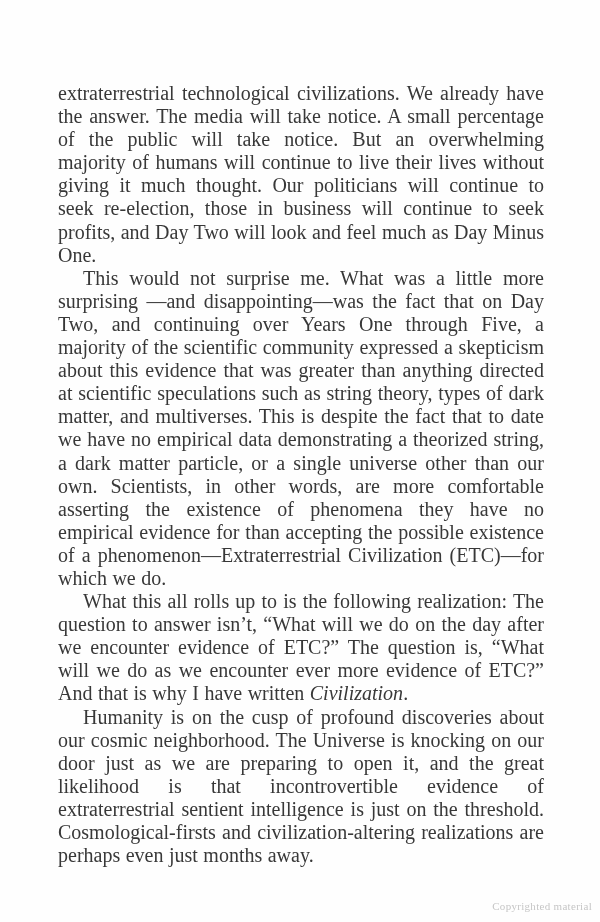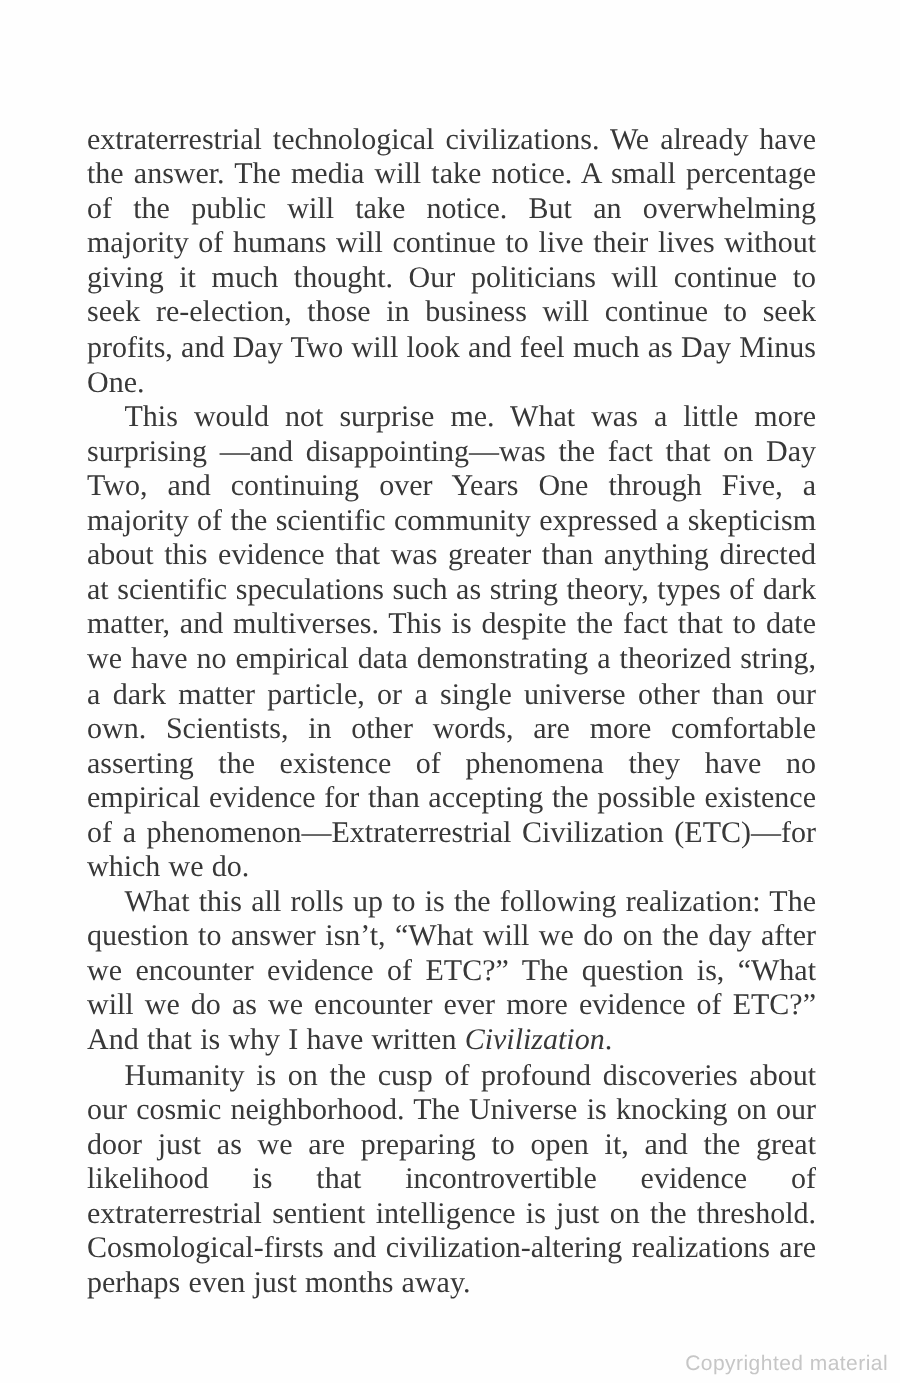--- a/index.html
+++ b/index.html
@@ -43,22 +43,22 @@
   .para.justify-last {
     text-align-last: justify;
   }
   .book-title {
     font-style: italic;
   }
   .watermark {
     position: absolute;
     right: 8px;
     top: 900px;
-    font-family: Liberation Sans, sans-serif;
-    font-size: 14px;
+    font-family: Liberation Serif, serif;
+    font-size: 11px;
     color: #c6c6c6;
     letter-spacing: 0.3px;
   }
 </style>
 </head>
 <body>
 
 <div class="page">
   <div class="text-block">
     <p class="para no-indent">extraterrestrial technological civilizations. We already have the answer. The media will take notice. A small percentage of the public will take notice. But an overwhelming majority of humans will continue to live their lives without giving it much thought. Our politicians will continue to seek re-election, those in business will continue to seek profits, and Day Two will look and feel much as Day Minus One.</p>

